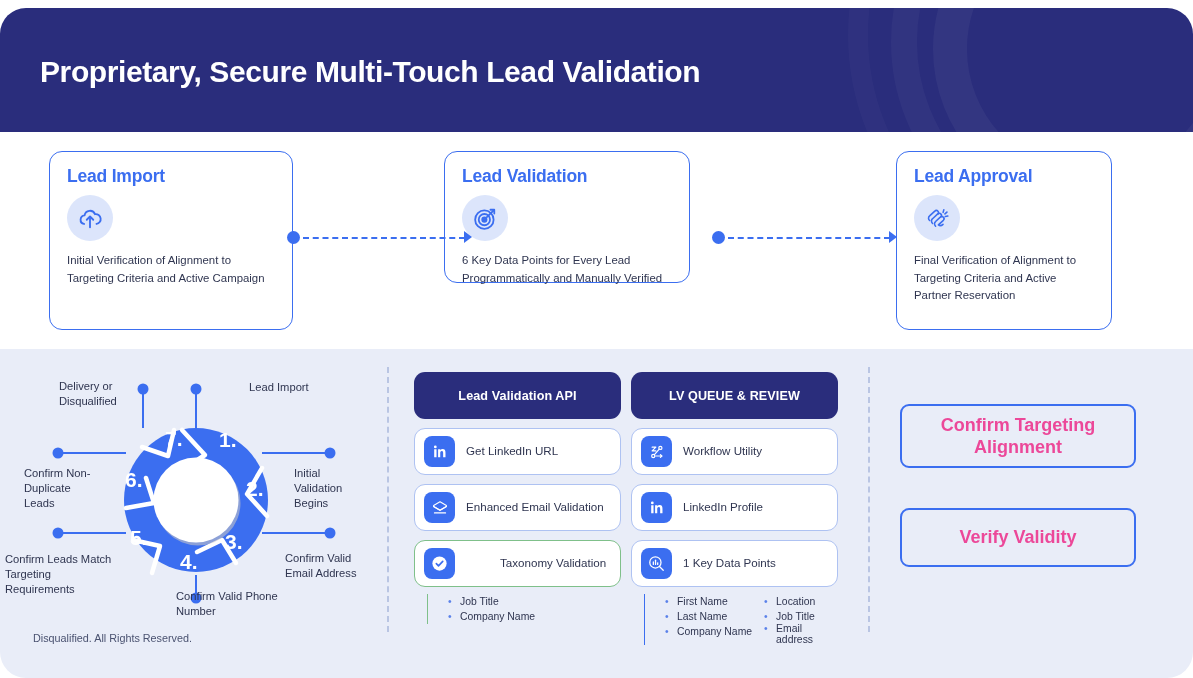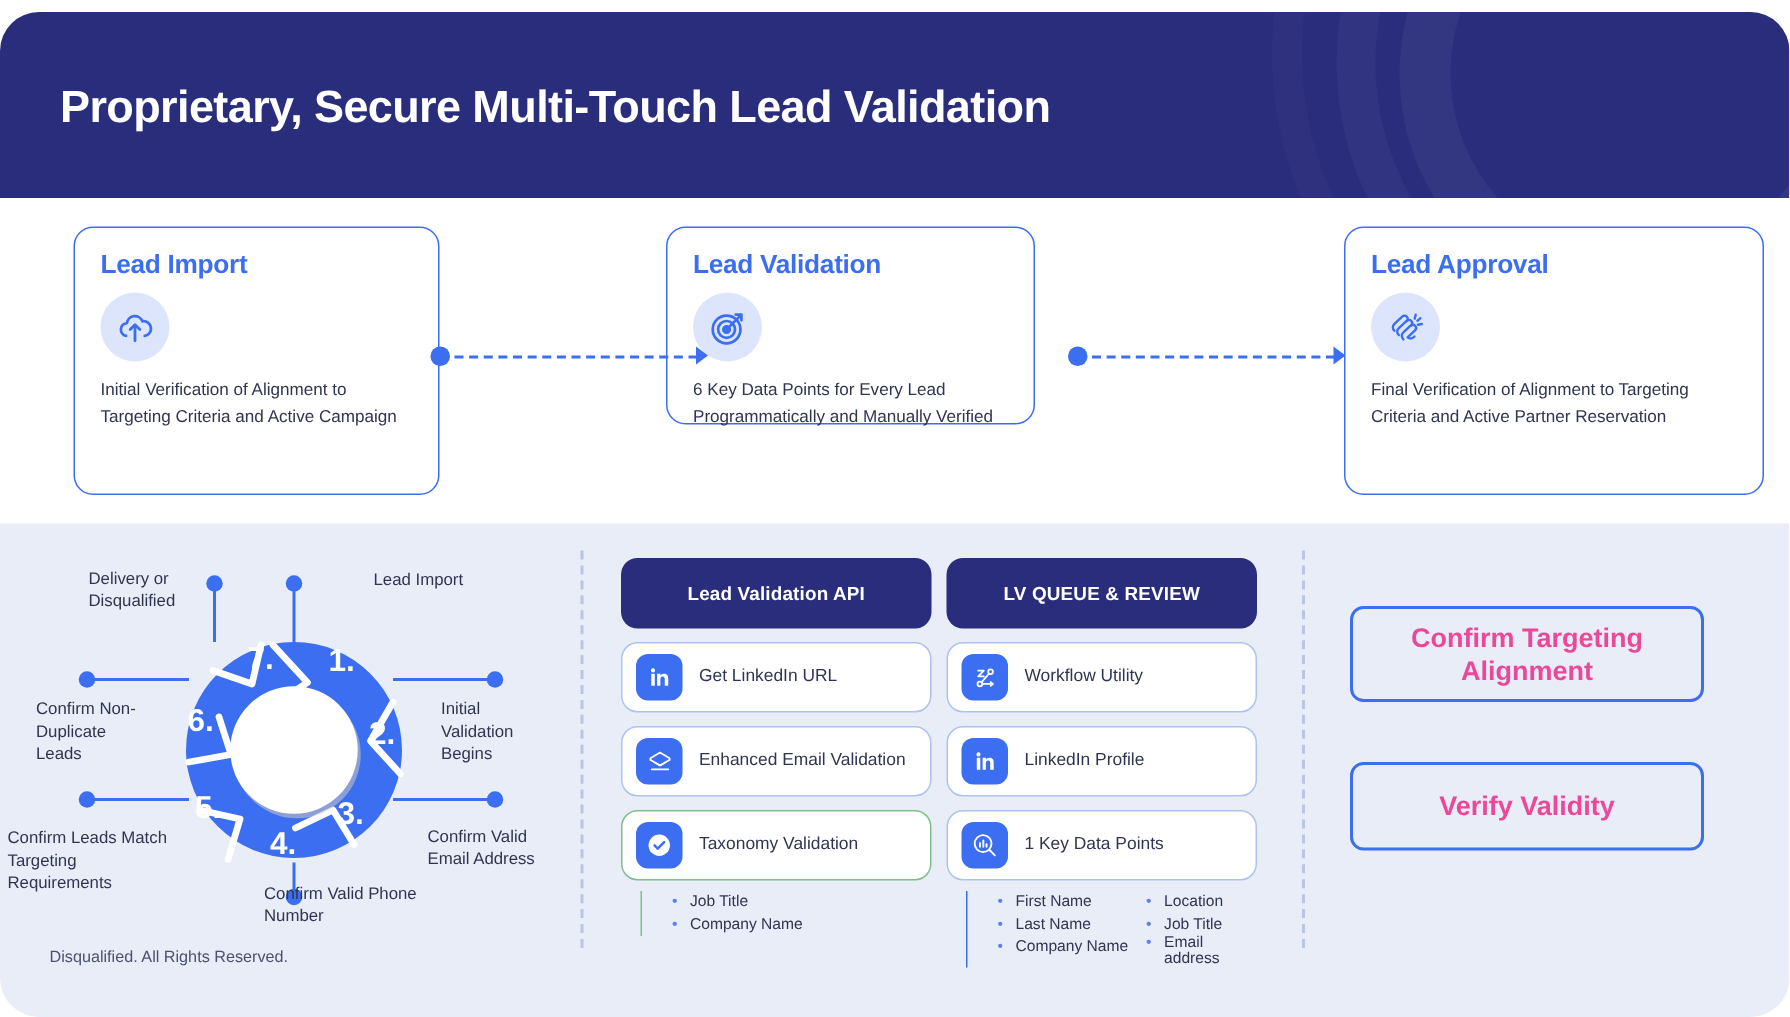--- a/index.html
+++ b/index.html
@@ -79,21 +79,21 @@
     position: absolute;
     top: 19px;
     box-sizing: border-box;
     border: 1.6px solid #3b6ef0;
     border-radius: 13px;
     background: #ffffff;
     padding: 14px 17px 0 17px;
   }
   .step-card.c1 { left: 49px;  width: 244px; height: 179px; }
   .step-card.c2 { left: 444px; width: 246px; height: 132px; }
-  .step-card.c3 { left: 896px; width: 280px; height: 179px; }
+  .step-card.c3 { left: 896px; width: 216px; height: 179px; }
 
   .card-title {
     color: #3b6ef0;
     font-size: 17.5px;
     font-weight: bold;
     letter-spacing: -0.2px;
     margin: 0 0 8px 0;
   }
   .card-icon-circle {
     width: 46px; height: 46px;
@@ -195,21 +195,21 @@
     margin-top: 9px;
     height: 47px;
     box-sizing: border-box;
     border: 1.3px solid #aec2f2;
     border-radius: 11px;
     background: #ffffff;
     display: flex;
     align-items: center;
     padding-left: 9px;
   }
-  .api-row.green { border-color: #7fc08a; }
+  .api-row.green { border-color: #7fc08a; gap: 34px; }
   .api-icon {
     width: 31px; height: 31px;
     border-radius: 8px;
     background: #3b6ef0;
     flex: 0 0 auto;
     display: flex;
     align-items: center;
     justify-content: center;
     margin-right: 11px;
   }

